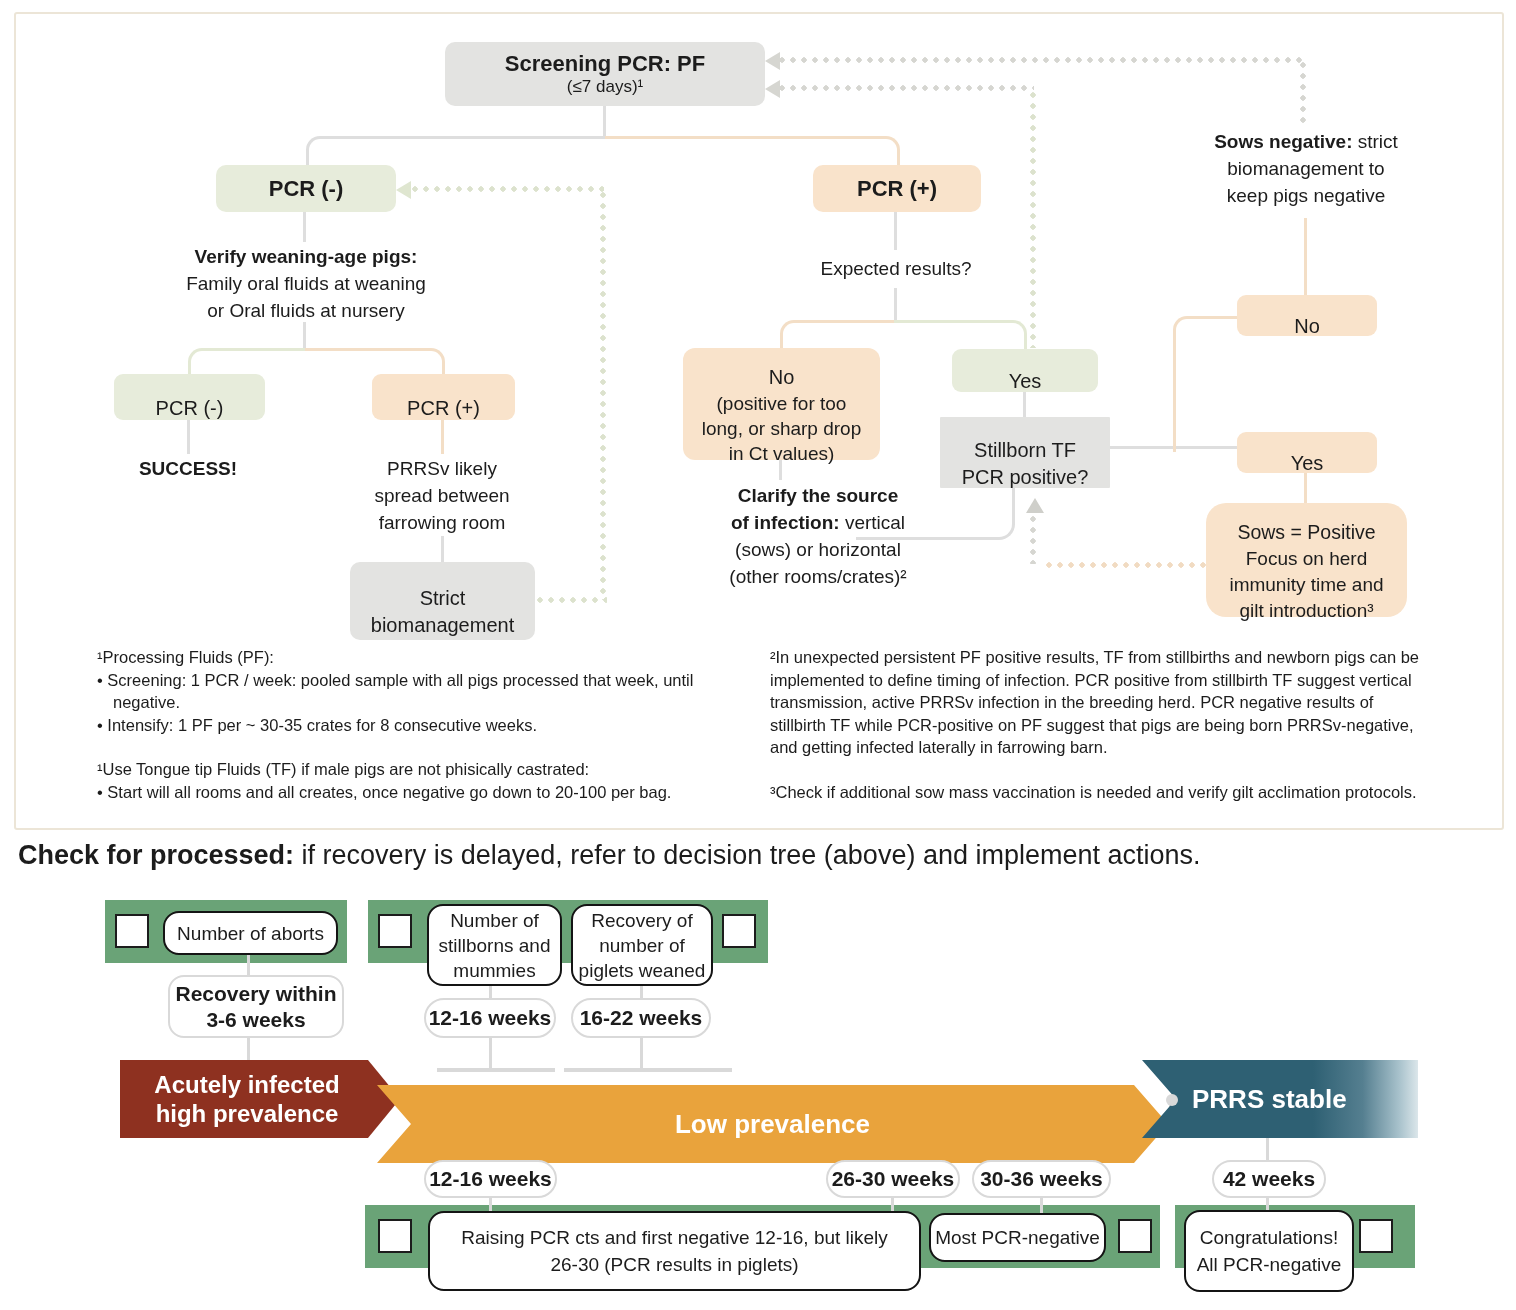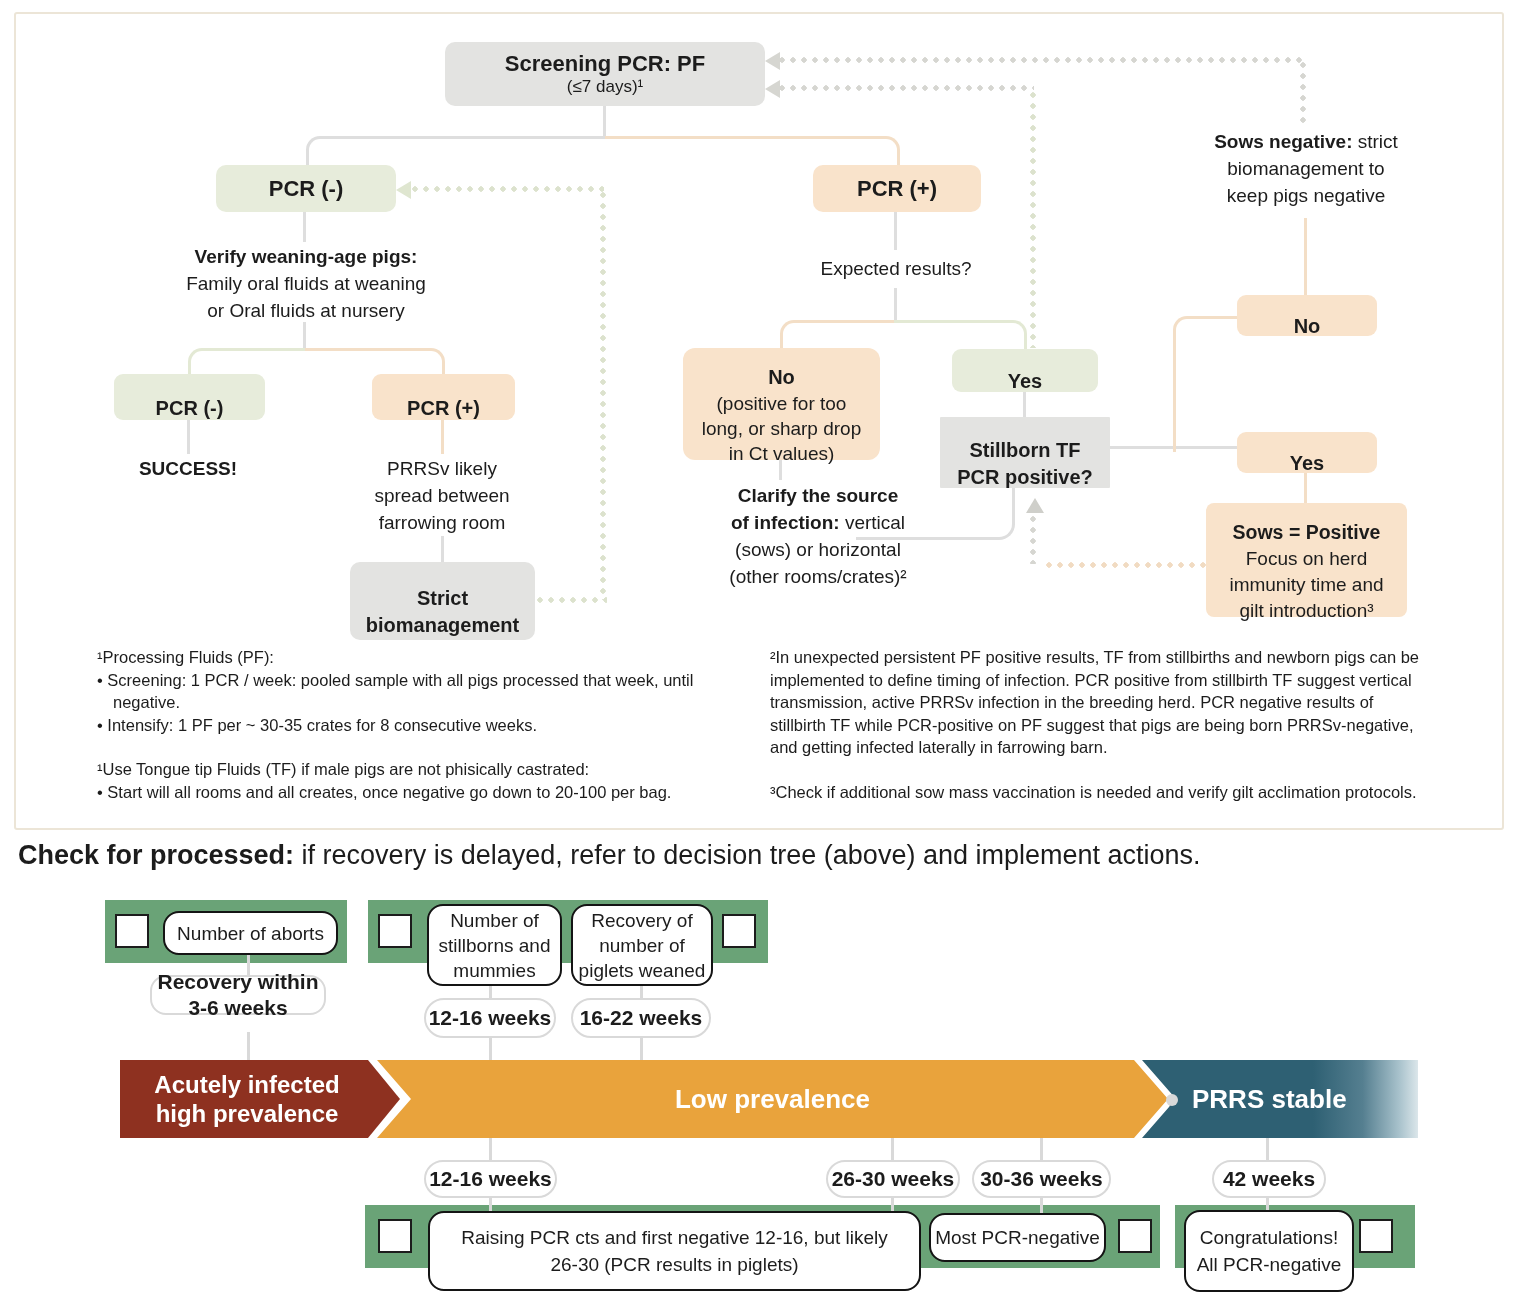--- a/index.html
+++ b/index.html
@@ -16,21 +16,21 @@
   .card { position:absolute; left:14px; top:12px; width:1486px; height:814px;
           border:2px solid #ece5d7; border-radius:3px; background:#fff; }
 
   
   .fbox { position:absolute; display:flex; flex-direction:column; align-items:center;
           justify-content:center; text-align:center; border-radius:10px; }
   .fbox.green { background:var(--c-box_green,#e7ecdb); }
   .fbox.peach { background:var(--c-box_peach,#f9e3cb); }
   .fbox.gray  { background:var(--c-box_gray,#e3e3e1); }
   .lbl-lg { font-size:22px; font-weight:bold; }
-  .lbl-md { font-size:20px; font-weight:bold; line-height:27px;margin-top:22px; }
+  .lbl-md { font-size:20px; font-weight:normal; line-height:27px;margin-top:22px; }
 
   .ftxt { position:absolute; text-align:center; font-size:19px; line-height:27px; }
 
   
   .vl { position:absolute; width:3px; }
   .hl { position:absolute; height:3px; }
   .vl.gray,.hl.gray { background:#dedede; }
   .vl.peach,.hl.peach { background:#f3dec6; }
   .elb { position:absolute; }
   .elb.tl { border-left:3px solid; border-top:3px solid; border-top-left-radius:14px; }
@@ -74,21 +74,21 @@
   .mh { position:absolute; height:4px; background:#d9d9d9; }
   .melb { position:absolute; border-left:3px solid #d9d9d9; border-bottom:3px solid #d9d9d9;
           border-bottom-left-radius:8px; }
   .mdot { position:absolute; width:12px; height:12px; border-radius:50%; background:#d9d9d9; }
 
   .phase { position:absolute; top:1060px; height:78px; display:flex; align-items:center;
            justify-content:center; color:#fff; font-weight:bold; text-align:center; }
   .phase.red { background:var(--c-acute_red,#8e3120);
     clip-path:polygon(0 0, calc(100% - 32px) 0, 100% 50%, calc(100% - 32px) 100%, 0 100%); }
   .phase.orange { background:var(--c-low_orange,#e9a33c);
-    clip-path:polygon(0 0, calc(100% - 34px) 0, 100% 50%, calc(100% - 34px) 100%, 0 100%, 34px 50%); }
+    clip-path:polygon(0 0, calc(100% - 34px) 0, 100% 50%, calc(100% - 34px) 100%, 0 100%, 34px 50%);margin-top:25px; }
   .phase.teal {
     background:linear-gradient(90deg, var(--c-stable_teal,#2e6073) 0%, var(--c-stable_teal,#2e6073) 62%, #557f90 80%, #a7c1cb 93%, #dbe6ea 100%);
     clip-path:polygon(0 0, 100% 0, 100% 100%, 0 100%, 34px 50%); }
   .phase-red-text { font-size:24px; line-height:29px; padding-right:26px; }
   .phase-low-text { font-size:26px; }
   .phase-stable-text { position:absolute; left:1192px; top:1060px; height:78px; display:flex;
            align-items:center; color:#fff; font-weight:bold; font-size:26px; }
 </style>
 </head>
 <body>
@@ -203,21 +203,21 @@
 </div>
 
 <div class="fbox peach" style="left:1237px;top:295px;width:140px;height:41px;border-radius:9px">
   <div class="lbl-md">No</div>
 </div>
 
 <div class="fbox peach" style="left:1237px;top:432px;width:140px;height:41px;border-radius:9px">
   <div class="lbl-md">Yes</div>
 </div>
 
-<div class="fbox peach" style="left:1206px;top:503px;width:201px;height:114px;border-radius:8px">
+<div class="fbox peach" style="left:1206px;top:503px;width:201px;height:114px;border-radius:20px">
   <div class="lbl-md" style="font-size:19.5px">Sows = Positive</div>
   <div class="pre" style="font-size:19px;line-height:26px">Focus on herd
 immunity time and
 gilt introduction³</div>
 </div>
 
 <div class="fn" style="left:97px;top:646px;width:625px">
   <div>¹Processing Fluids (PF):</div>
   <div class="bullet">• Screening: 1 PCR / week: pooled sample with all pigs processed that week, until negative.</div>
   <div class="bullet">• Intensify: 1 PF per ~ 30-35 crates for 8 consecutive weeks.</div>
@@ -298,21 +298,21 @@
 26-30 (PCR results in piglets)</div>
 </div>
 <div class="bbox" style="left:929px;top:1213px;width:177px;height:49px">
   <div>Most PCR-negative</div>
 </div>
 <div class="bbox" style="left:1184px;top:1210px;width:170px;height:82px;line-height:27px">
   <div class="pre">Congratulations!
 All PCR-negative</div>
 </div>
 
-<div class="pill sq pre" style="left:150px;top:975px;width:176px;height:40px">Recovery within
+<div class="pill sq pre" style="left:168px;top:975px;width:176px;height:63px">Recovery within
 3-6 weeks</div>
 <div class="pill" style="left:424px;top:998px;width:132px;height:40px">12-16 weeks</div>
 <div class="pill" style="left:571px;top:998px;width:140px;height:40px">16-22 weeks</div>
 <div class="pill" style="left:424px;top:1160px;width:133px;height:38px">12-16 weeks</div>
 <div class="pill" style="left:826px;top:1160px;width:134px;height:38px">26-30 weeks</div>
 <div class="pill" style="left:972px;top:1160px;width:139px;height:38px">30-36 weeks</div>
 <div class="pill" style="left:1212px;top:1160px;width:114px;height:38px">42 weeks</div>
 
 <div class="gbar" style="left:365px;top:1205px;width:795px;z-index:-1"></div>
 <div class="gbar" style="left:1175px;top:1205px;width:240px;z-index:-1"></div>

